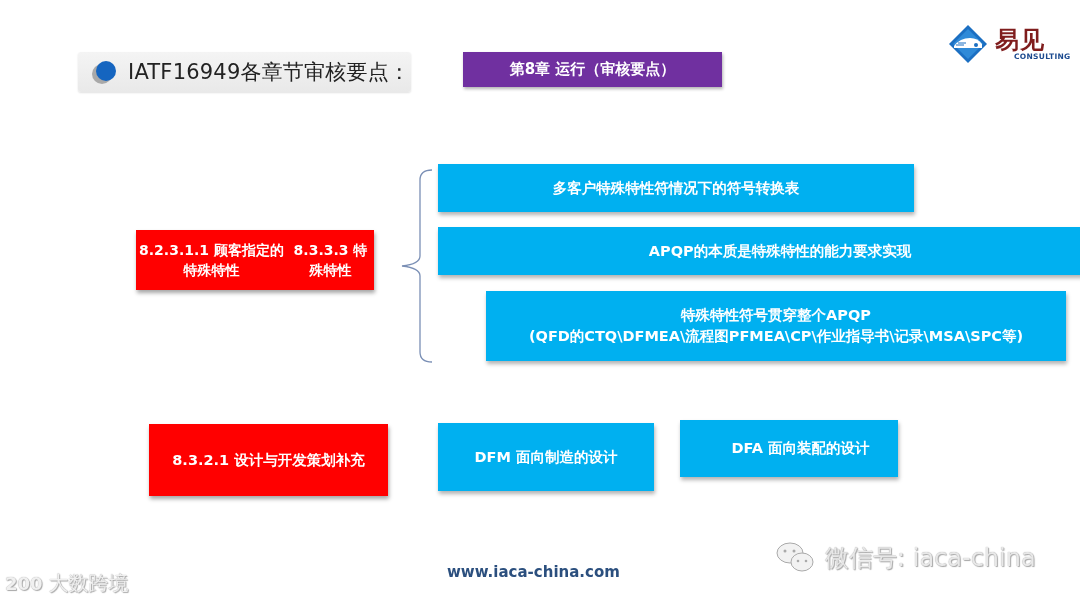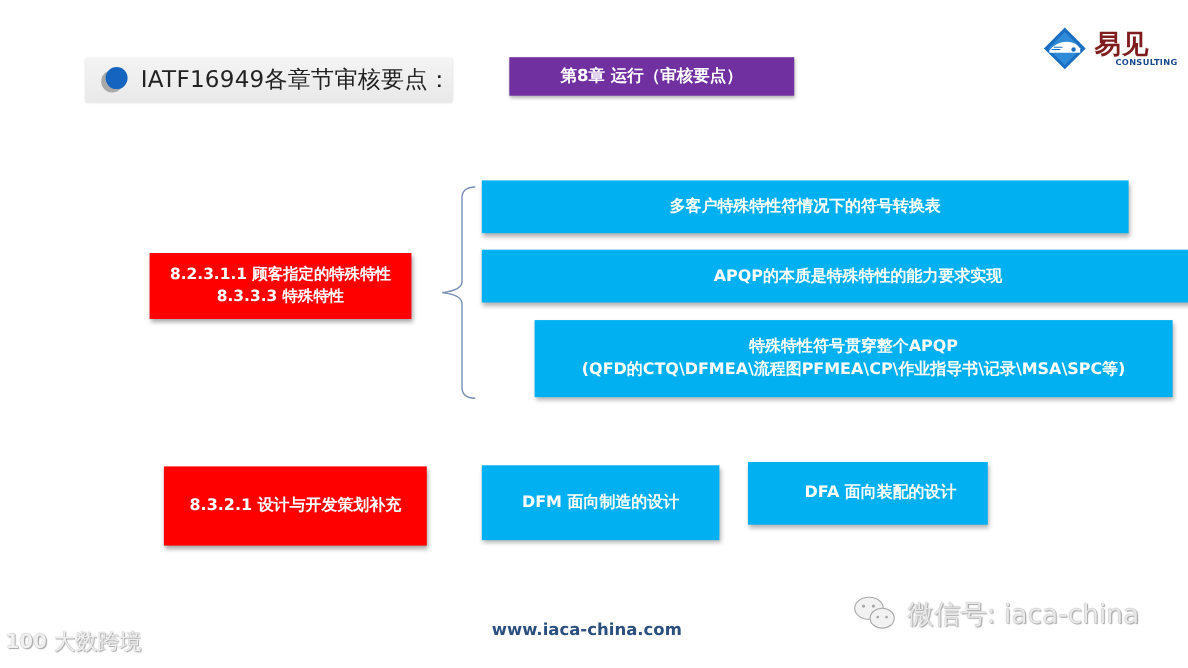--- a/index.html
+++ b/index.html
@@ -35,33 +35,33 @@
   .logo { position: absolute; left: 945px; top: 22px; width: 115px; height: 46px; }
   .logo-badge {
     position: absolute; left: 3px; top: 2px; width: 40px; height: 40px;
   }
   .logo-cn { position: absolute; left: 50px; top: 2px; font-size: 24px; font-weight: bold; color: #7f1d1d; letter-spacing: 1px; }
   .logo-en { position: absolute; left: 50px; top: 30px; font-size: 7.5px; font-weight: bold; color: #1b4a8f; letter-spacing: 0.3px; margin-left: 19px; }
 
   .red-box {
     position: absolute; background: #ff0000; color: #fff; font-weight: bold;
     box-shadow: 1px 3px 4px rgba(0,0,0,0.35);
-    display: flex; flex-direction: column; align-items: center; justify-content: center;
+    display: flex; flex-direction: row; align-items: center; justify-content: center;
     text-align: center; line-height: 20px;
   }
   .red-1 { left: 136px; top: 230px; width: 238px; height: 60px; font-size: 14px; }
   .red-2 { left: 149px; top: 424px; width: 239px; height: 72px; font-size: 14.5px; }
 
   .blue-box {
     position: absolute; background: #00b0f0; color: #fff; font-weight: bold;
     box-shadow: 1px 3px 4px rgba(0,0,0,0.3);
     display: flex; flex-direction: column; align-items: center; justify-content: center;
     text-align: center; line-height: 21px; font-size: 14.5px;
   }
-  .blue-1 { left: 438px; top: 164px; width: 588px; height: 48px; }
+  .blue-1 { left: 438px; top: 164px; width: 476px; height: 48px; }
   .blue-2 { left: 438px; top: 227px; width: 684px; height: 48px; }
   .blue-3 { left: 438px; top: 291px; width: 580px; height: 70px; margin-left: 48px; }
   .blue-4 { left: 438px; top: 423px; width: 216px; height: 68px; }
   .blue-5 { left: 680px; top: 420px; width: 218px; height: 57px; padding-left: 23px; }
 
   .brace { position: absolute; left: 398px; top: 168px; width: 40px; height: 196px; }
 
   .footer-url {
     position: absolute; left: 447px; top: 563px; font-size: 15px; font-weight: bold; color: #2b4f7e;
   }
@@ -140,15 +140,15 @@
     <ellipse cx="27" cy="22" rx="11" ry="9" fill="#f2f2f2" stroke="#aaa" stroke-width="1"></ellipse>
     <circle cx="10" cy="11" r="1.5" fill="#aaa"></circle>
       <circle cx="19" cy="11" r="1.5" fill="#aaa"></circle>
     <circle cx="23" cy="21" r="1.3" fill="#aaa"></circle>
       <circle cx="31" cy="21" r="1.3" fill="#aaa"></circle>
   </svg>
   <span>微信号: iaca-china</span>
 </div>
 
 <div class="watermark">
-  <span class="watermark-logo">100</span>
+  <span class="watermark-logo">200</span>
   <span>大数跨境</span>
 </div>
 
 </body></html>

